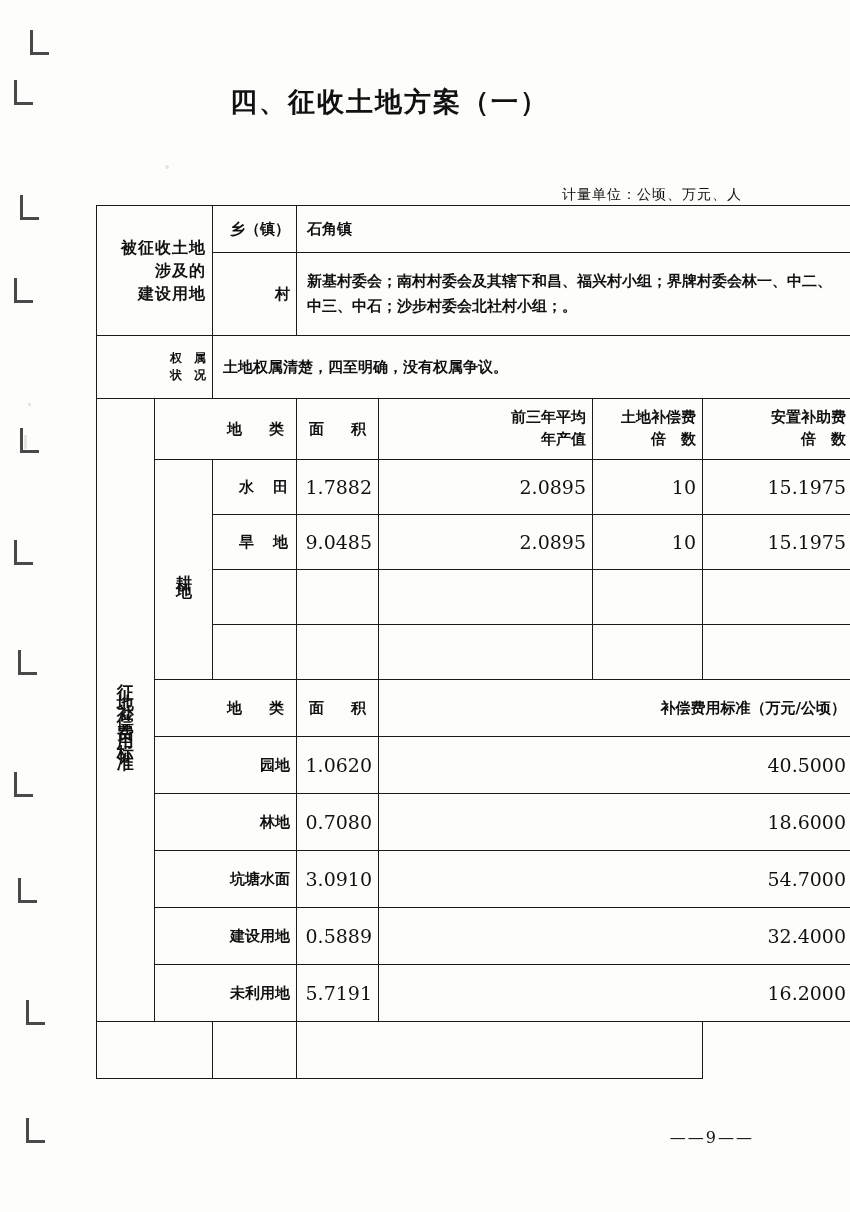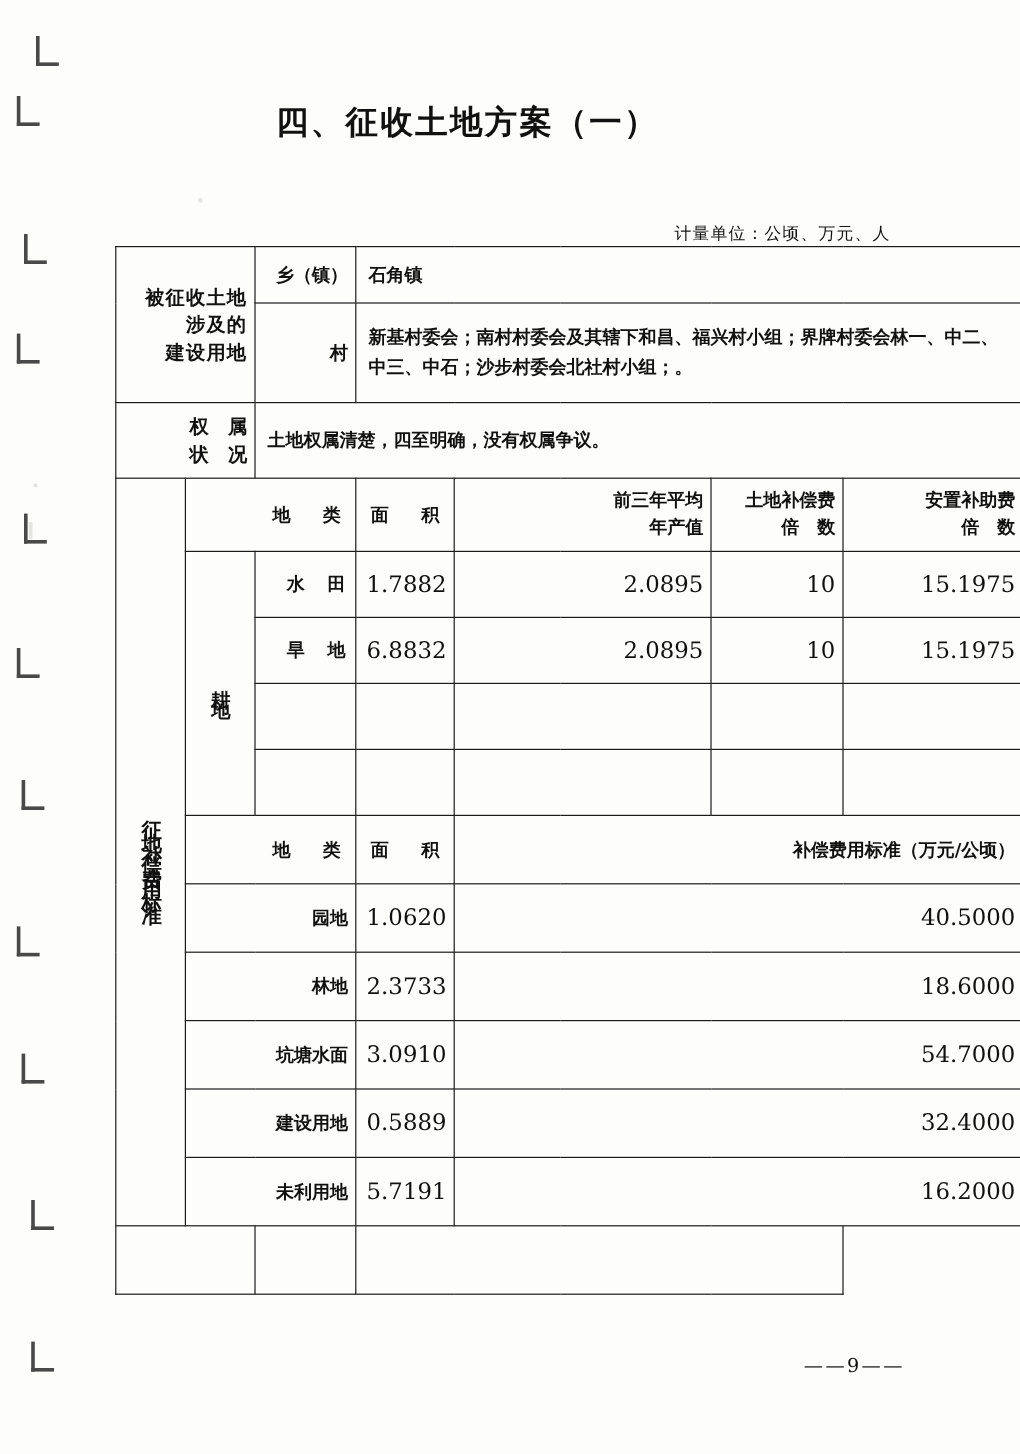--- a/index.html
+++ b/index.html
@@ -164,21 +164,21 @@
       <td class="c b" style="height:38px;">乡（镇）</td>
       <td class="l b" colspan="5" style="padding-left:10px;">石角镇</td>
     </tr>
 
     <tr>
       <td class="c b" style="height:74px;">村</td>
       <td class="l b" colspan="5" style="padding-left:10px; line-height:1.65;">新基村委会；南村村委会及其辖下和昌、福兴村小组；界牌村委会林一、中二、中三、中石；沙步村委会北社村小组；。</td>
     </tr>
 
     <tr>
-      <td class="c b twoline" colspan="2" style="height:54px; font-size:16px;">
+      <td class="c b twoline" colspan="2" style="height:54px; font-size:12px;">
         <div>权　属</div>
         <div>状　况</div>
       </td>
       <td class="l b" colspan="6" style="padding-left:10px;">土地权属清楚，四至明确，没有权属争议。</td>
     </tr>
 
     <tr>
       <td class="c" rowspan="11" style="width:58px;">
         <div class="vert">征地补偿费用标准</div>
       </td>
@@ -204,21 +204,21 @@
       </td>
       <td class="c b sp1" style="height:46px;">水　田</td>
       <td class="c nums">1.7882</td>
       <td class="c nums" colspan="2">2.0895</td>
       <td class="c nums">10</td>
       <td class="c nums">15.1975</td>
     </tr>
 
     <tr>
       <td class="c b sp1" style="height:46px;margin-left:42px;">旱　地</td>
-      <td class="c nums">6.8832</td>
+      <td class="c nums">9.0485</td>
       <td class="c nums" colspan="2">2.0895</td>
       <td class="c nums">10</td>
       <td class="c nums">15.1975</td>
     </tr>
 
     <tr>
       <td class="c" style="height:46px;"></td>
       <td class="c"></td>
       <td class="c" colspan="2"></td>
       <td class="c"></td>
@@ -240,21 +240,21 @@
     </tr>
 
     <tr>
       <td class="c b" colspan="2" style="height:48px;margin-left:13px;">园地</td>
       <td class="c nums">1.0620</td>
       <td class="c nums" colspan="4">40.5000</td>
     </tr>
 
     <tr>
       <td class="c b" colspan="2" style="height:48px;">林地</td>
-      <td class="c nums">2.3733</td>
+      <td class="c nums">0.7080</td>
       <td class="c nums" colspan="4">18.6000</td>
     </tr>
 
     <tr>
       <td class="c b" colspan="2" style="height:48px;">坑塘水面</td>
       <td class="c nums">3.0910</td>
       <td class="c nums" colspan="4">54.7000</td>
     </tr>
 
     <tr>

